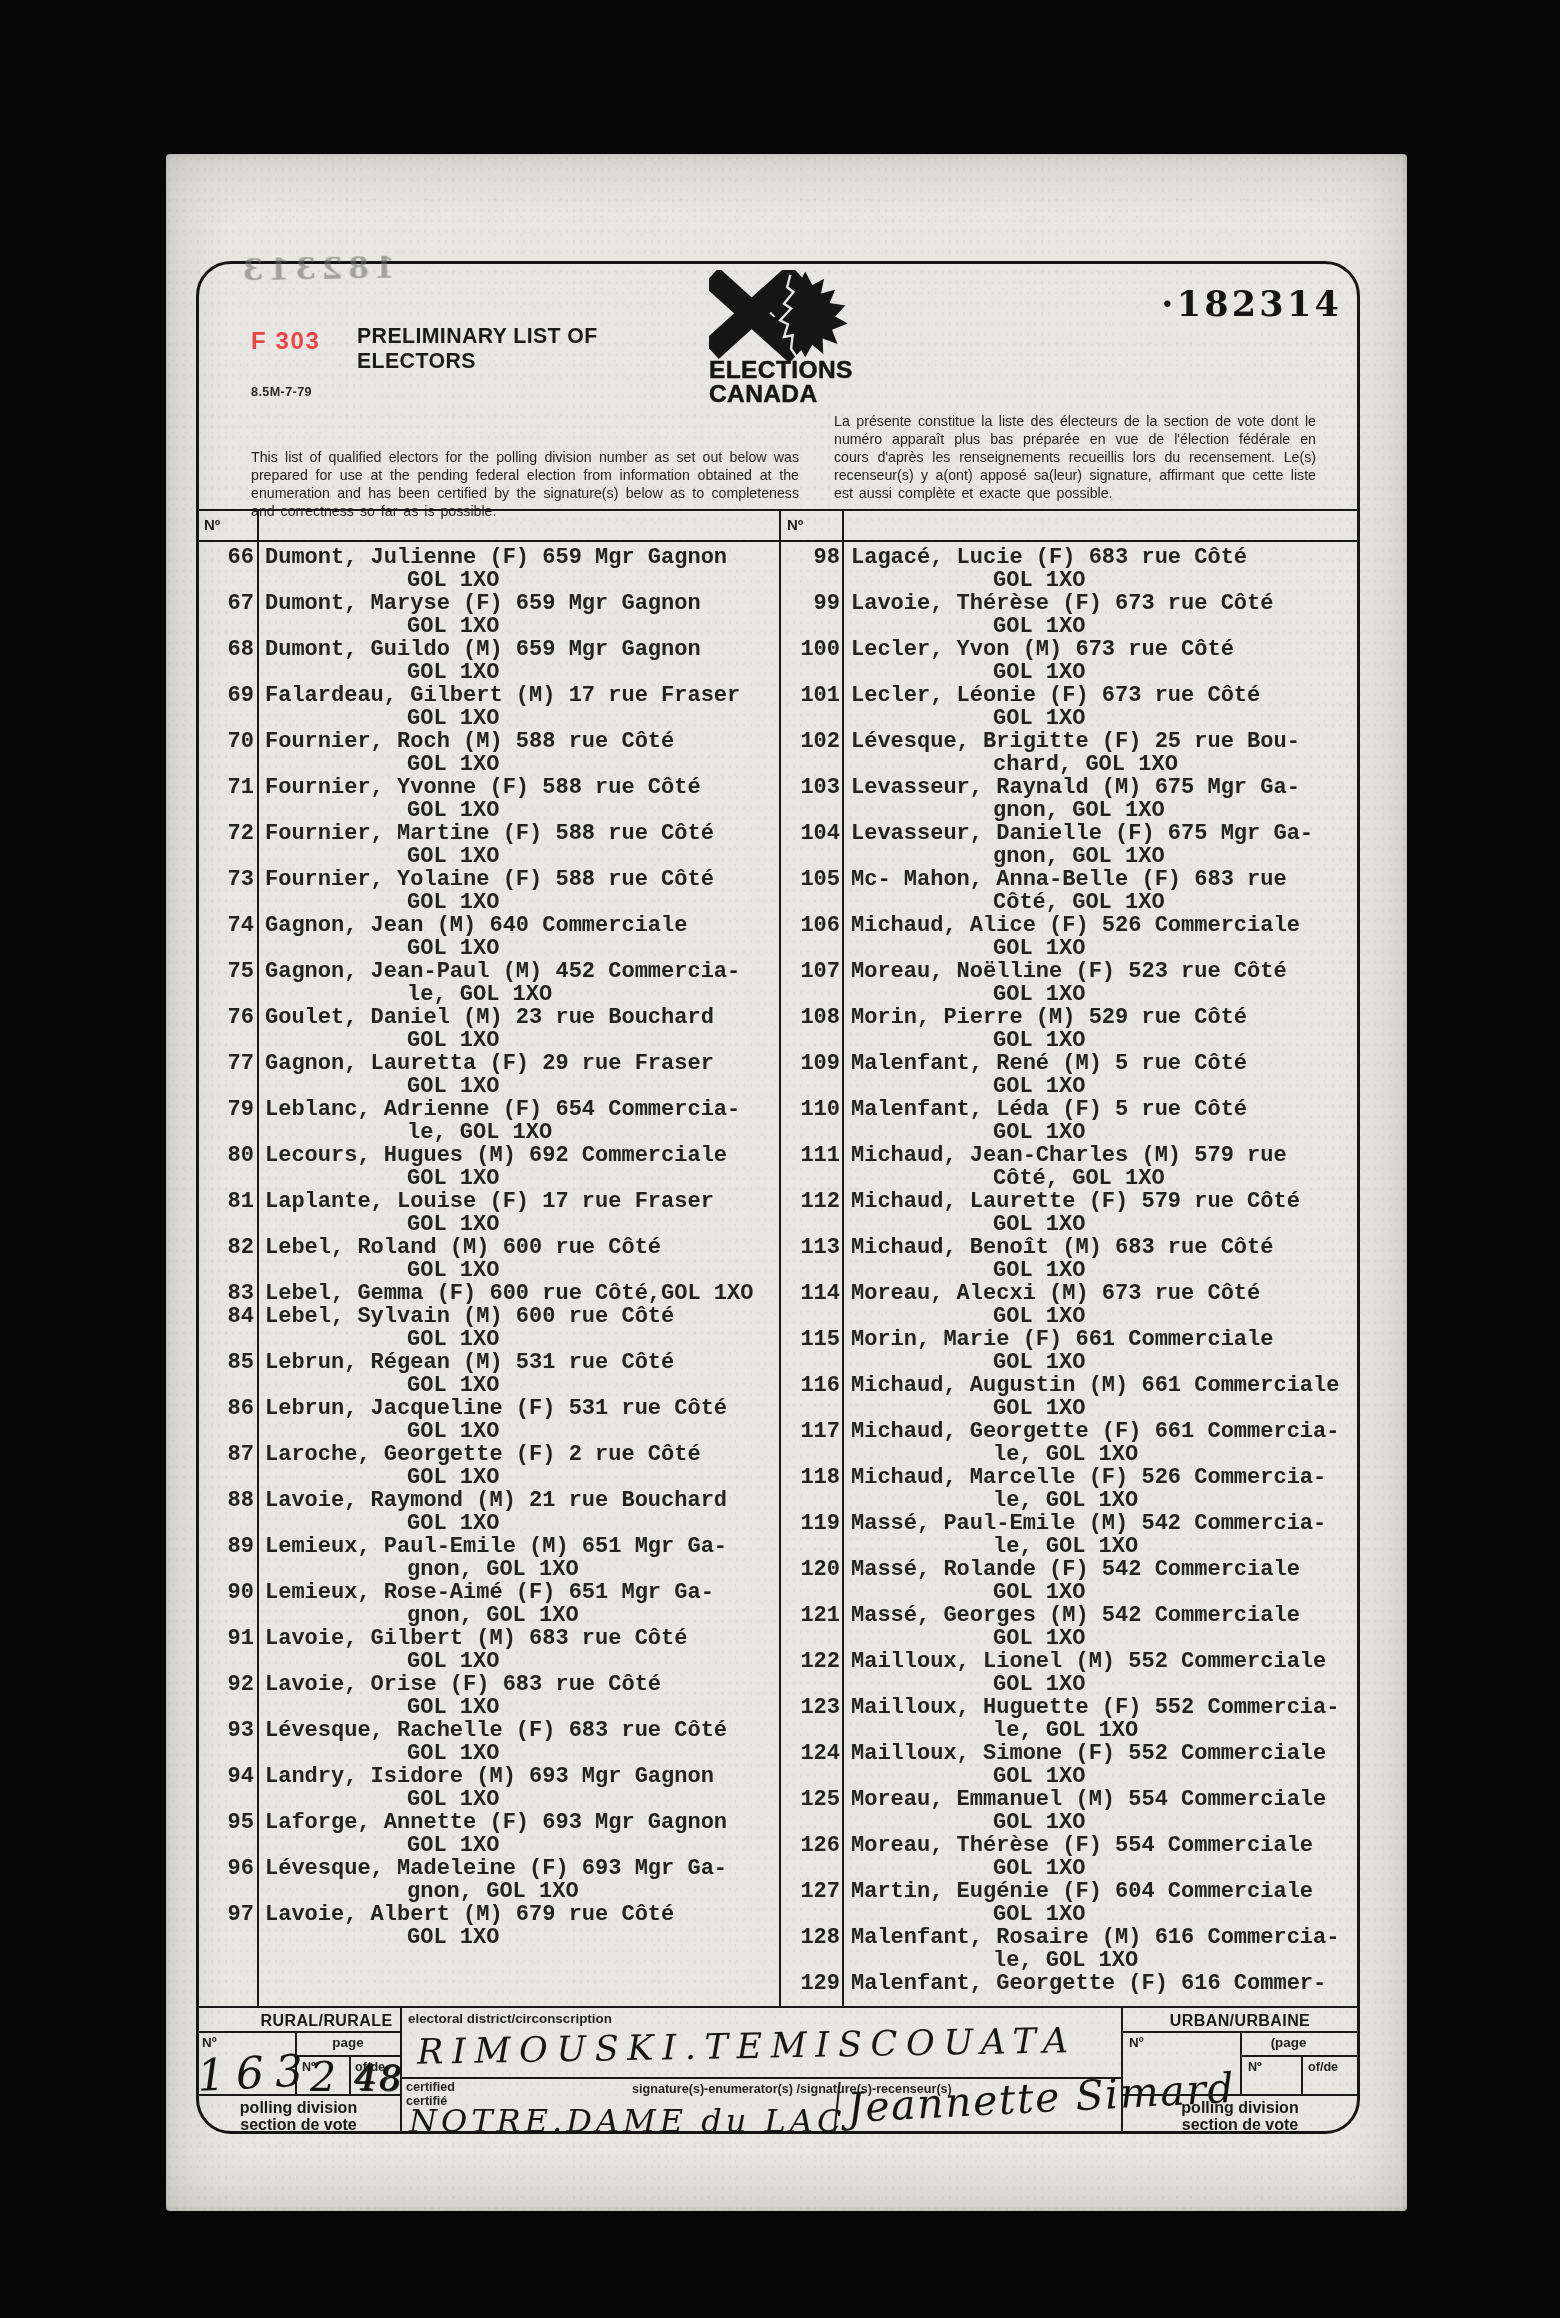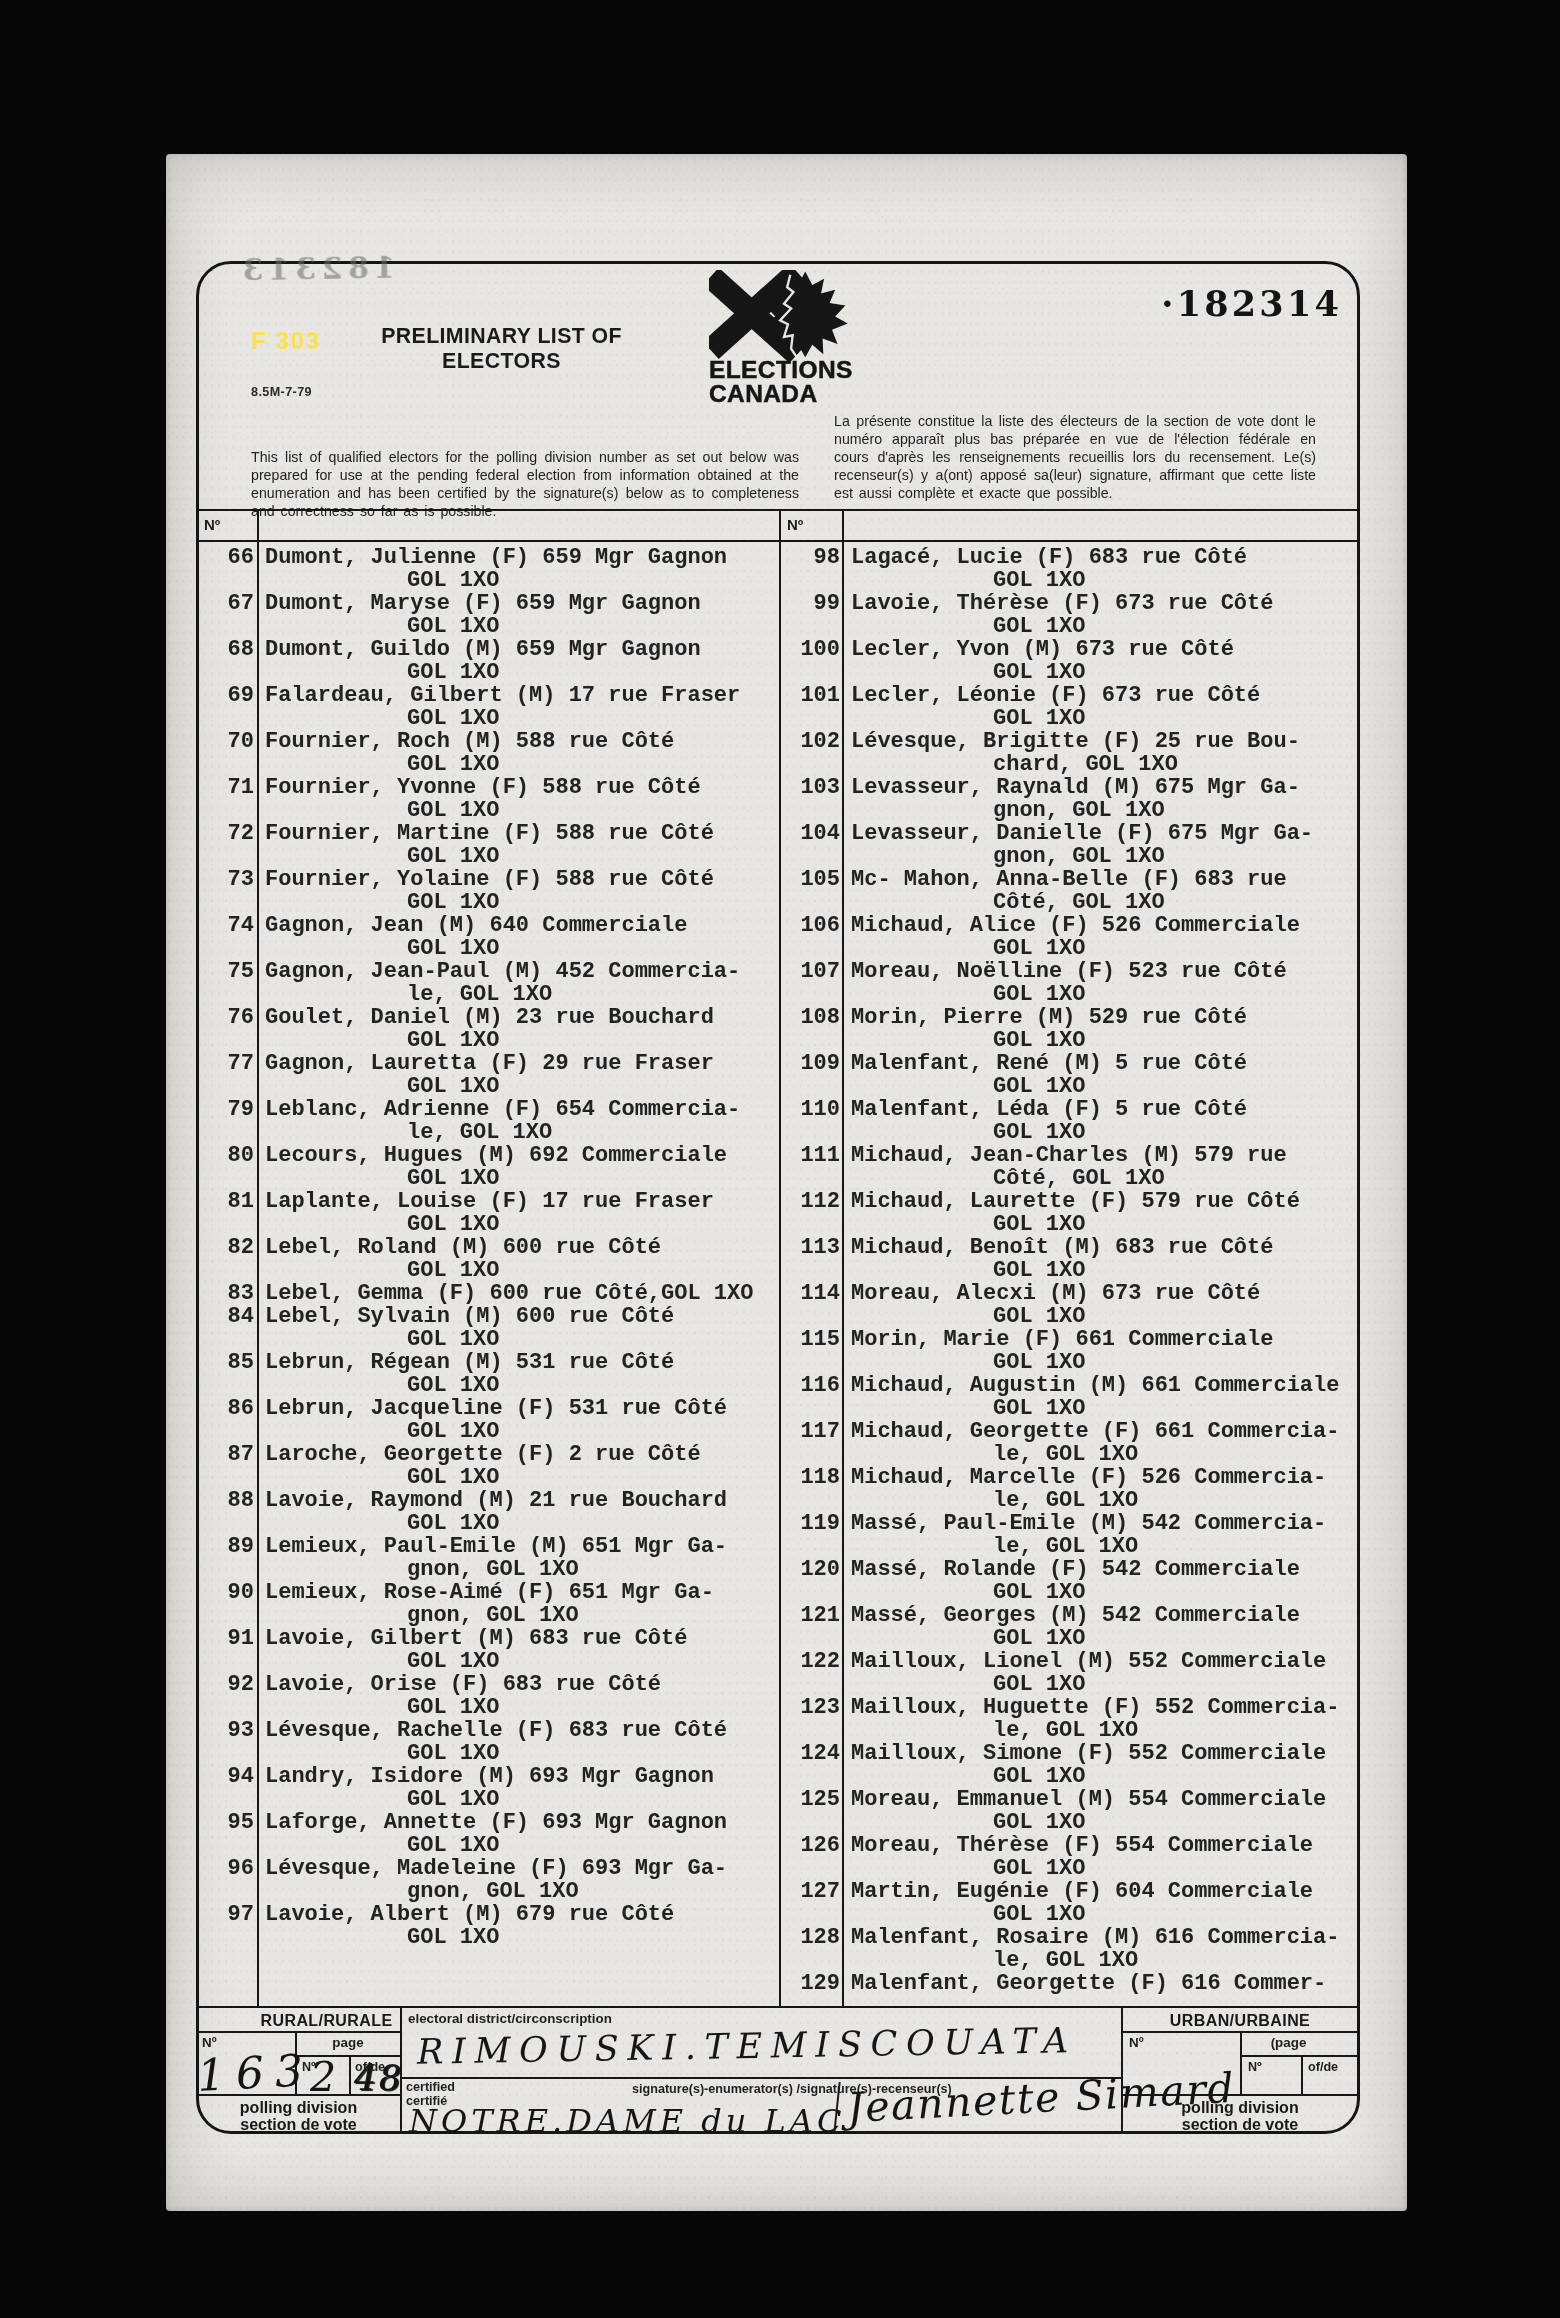--- a/index.html
+++ b/index.html
@@ -15,22 +15,22 @@
                           radial-gradient(#ffffff30 0.8px,transparent 1px);
          background-size:7.1px 10.3px,13.4px 18px,23px 24.5px;}
   
   .abs{position:absolute;}
   
   .card-border{position:absolute;left:196px;top:261px;width:1164px;height:1873px;
          border:3.2px solid #151515;border-radius:35px;box-sizing:border-box;}
   .hline{position:absolute;height:2.4px;background:#171717;}
   .vline{position:absolute;width:2.4px;background:#171717;}
   
-  .form-no{font-size:24px;font-weight:700;color:#fde047;letter-spacing:1.6px;}
-  .title{font-weight:700;color:#1b1b1b;font-size:21.3px;line-height:24.5px;text-align:center;letter-spacing:0.4px;}
+  .form-no{font-size:24px;font-weight:700;color:#ef4444;letter-spacing:1.6px;}
+  .title{font-weight:700;color:#1b1b1b;font-size:21.3px;line-height:24.5px;text-align:left;letter-spacing:0.4px;}
   .print-code{font-size:12.6px;font-weight:700;color:#2a2a2a;letter-spacing:0.4px;}
   .intro{font-size:14.2px;line-height:18px;color:#1e1e1e;text-align:justify;word-spacing:2px;}
   .logo-text{font-weight:700;color:#161616;font-size:24.5px;line-height:24px;letter-spacing:0.4px;
              -webkit-text-stroke:0.5px #161616;}
   .stamp{font-family:"DejaVu Serif",serif;font-weight:700;font-size:35px;color:#141414;
          letter-spacing:3.2px;text-align:right;}
   .ghost-stamp{font-family:"DejaVu Serif",serif;font-weight:700;font-size:30px;color:#6b6b6b;
          letter-spacing:5.5px;transform:scaleX(-1) rotate(1deg);opacity:.55;filter:blur(0.5px);}
   .pen-mark{font-family:"DejaVu Serif",serif;font-style:italic;color:#474747;}
   

